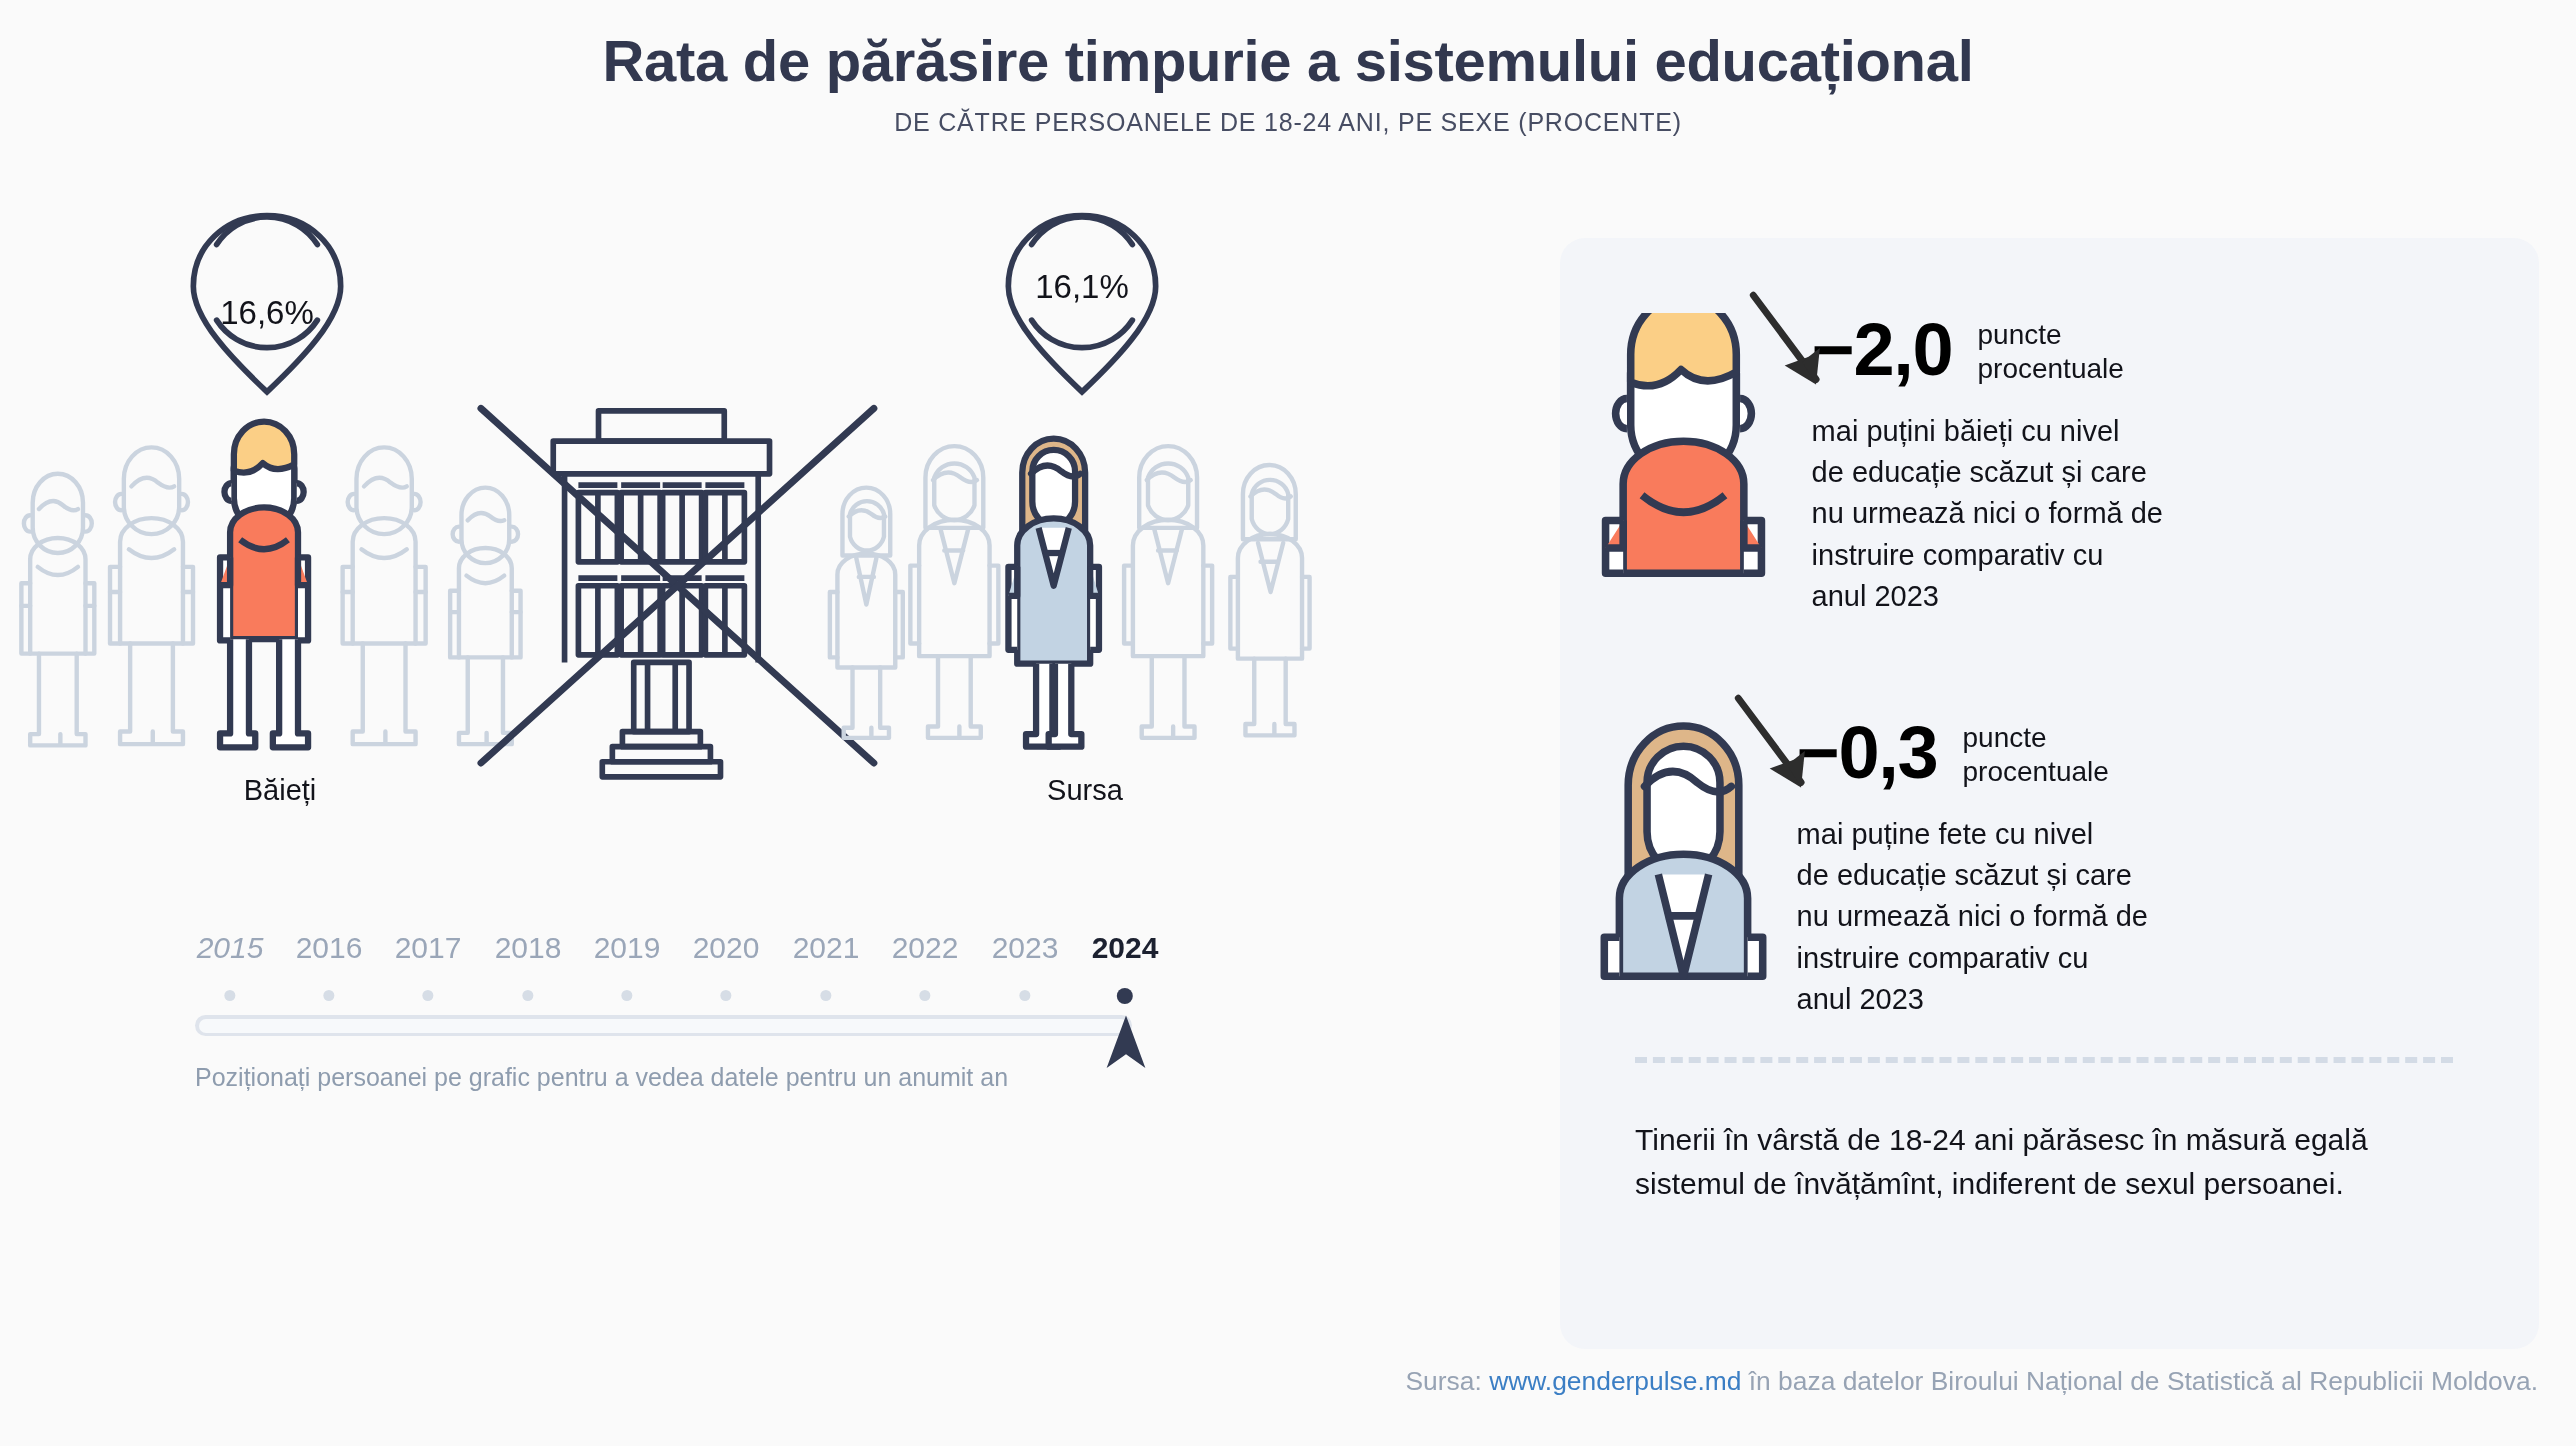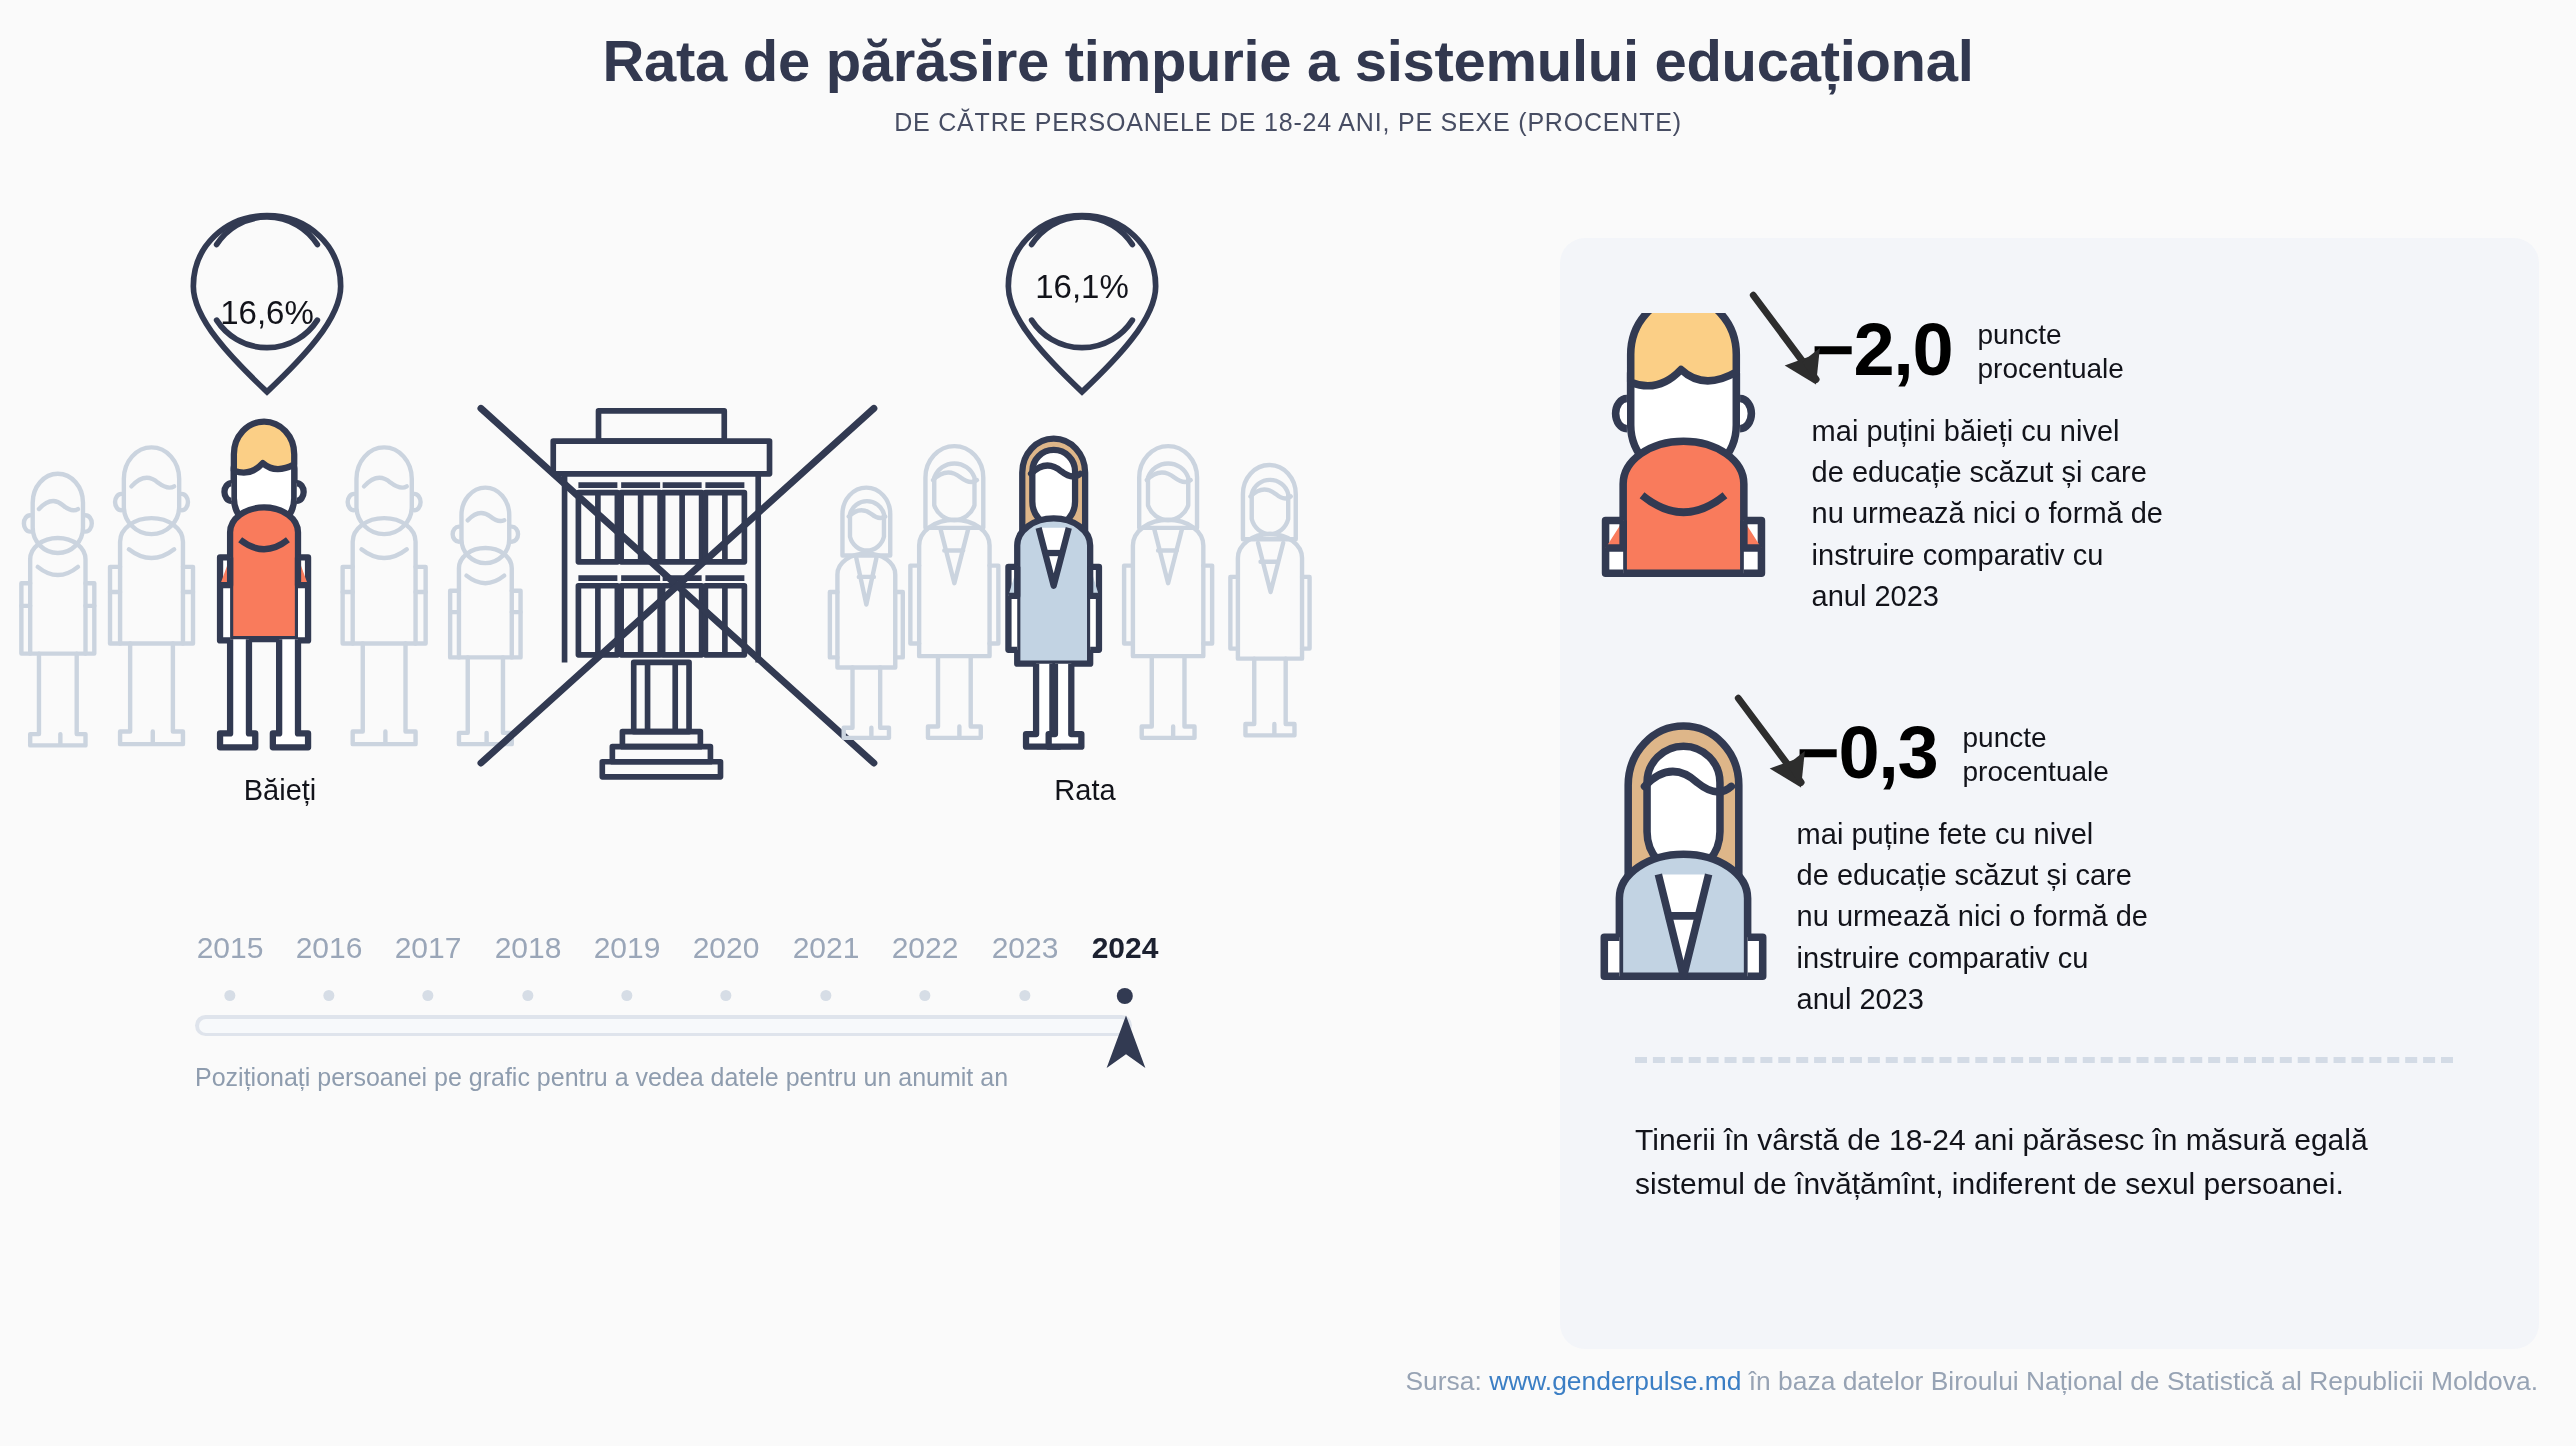--- a/index.html
+++ b/index.html
@@ -313,26 +313,26 @@
           <path d="M34 62 q20 -20 40 -4 q14 12 24 4"></path>
           <path d="M14 160 a48 36 0 0 1 102 0 v160 h-102 z"></path>
           <path d="M46 136 l20 78 l20 -78 M50 166 h28"></path>
           <path d="M14 190 h-12 v114 h12 M116 190 h12 v114 h-12"></path>
           <path d="M40 320 v104 M90 320 v104 M40 424 h-14 v18 h46 v-18 M90 424 h14 v18 h-46"></path>
         </g>
       </g>
     </svg>
 
     <div class="grp-label" style="left:154px; top:585px;">Băieți</div>
-    <div class="grp-label" style="left:959px; top:585px;">Rata</div>
+    <div class="grp-label" style="left:959px; top:585px;">Sursa</div>
   </div>
 
   <div class="slider-wrap">
     <div class="years">
-      <div class="year" style="left:35px;">2015</div>
+      <div class="year" style="left:35px;font-style:italic;">2015</div>
       <div class="year" style="left:134px;">2016</div>
       <div class="year" style="left:233px;">2017</div>
       <div class="year" style="left:333px;">2018</div>
       <div class="year" style="left:432px;">2019</div>
       <div class="year" style="left:531px;">2020</div>
       <div class="year" style="left:631px;">2021</div>
       <div class="year" style="left:730px;">2022</div>
       <div class="year" style="left:830px;">2023</div>
       <div class="year active" style="left:930px;">2024</div>
     </div>

